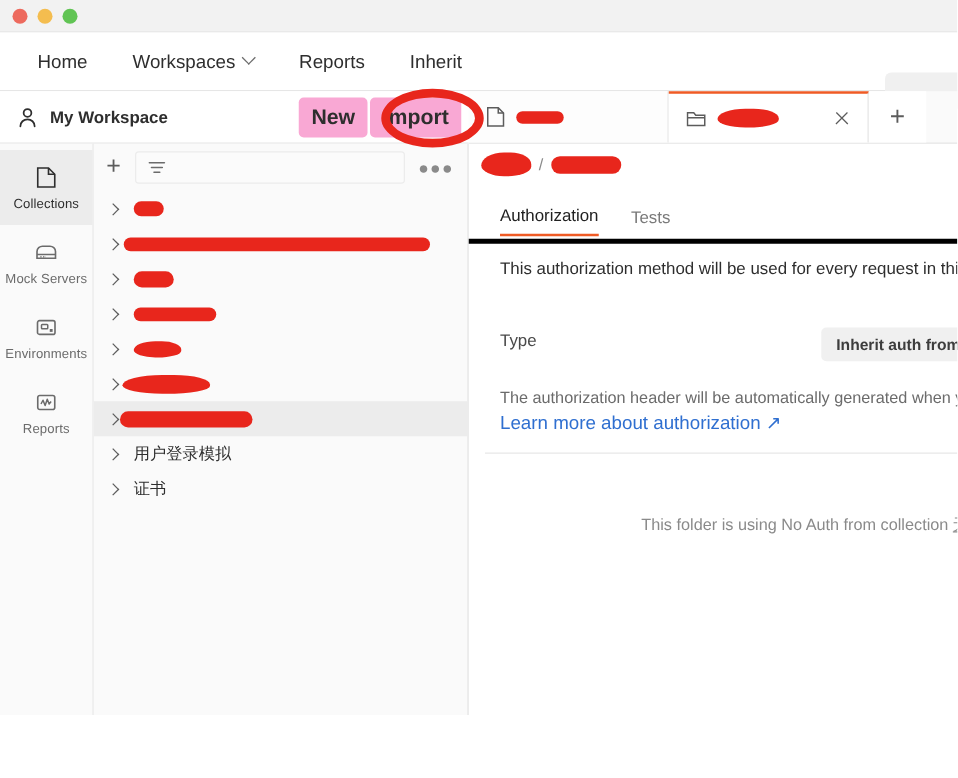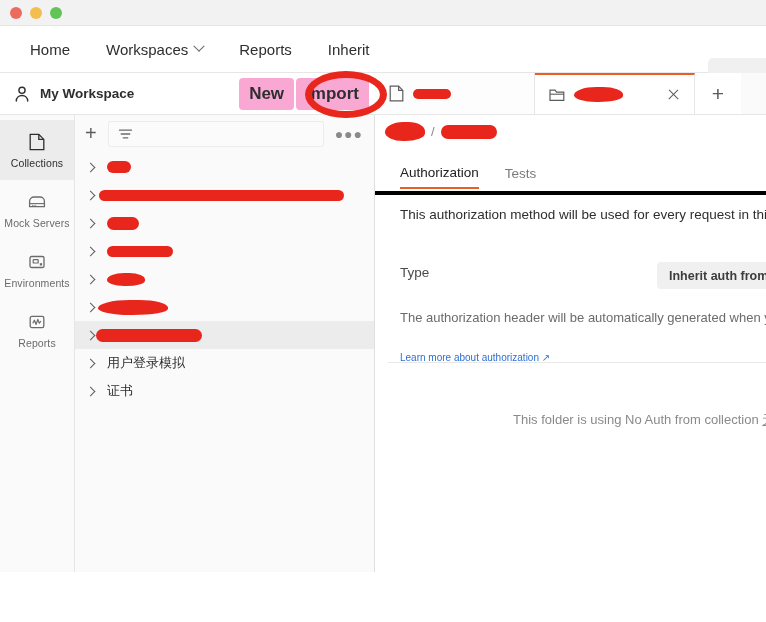--- a/index.html
+++ b/index.html
@@ -275,21 +275,21 @@
     display: flex; align-items: center; padding: 0 12px;
     font-size: 12.5px; color: #3d3d3d; font-weight: bold;
     white-space: nowrap; cursor: pointer;
   }
   .autogen {
     position: absolute; top: 310px; left: 400px;
     font-size: 13px; color: #6b6b6b; white-space: nowrap;
   }
   .learn {
     position: absolute; top: 329px; left: 400px;
-    font-size: 10px; color: #2f6fd0; cursor: pointer; white-space: nowrap; margin-top: 23px;
+    font-size: 15px; color: #2f6fd0; cursor: pointer; white-space: nowrap;
   }
   .divider {
     position: absolute; top: 362px; left: 388px;
     width: 378px; height: 1px; background: #e8e8e8;
   }
   .noauth {
     position: absolute; top: 411px; left: 513px;
     font-size: 13px; color: #8a8a8a; white-space: nowrap;
   }
   .noauth u { text-decoration: underline; }

